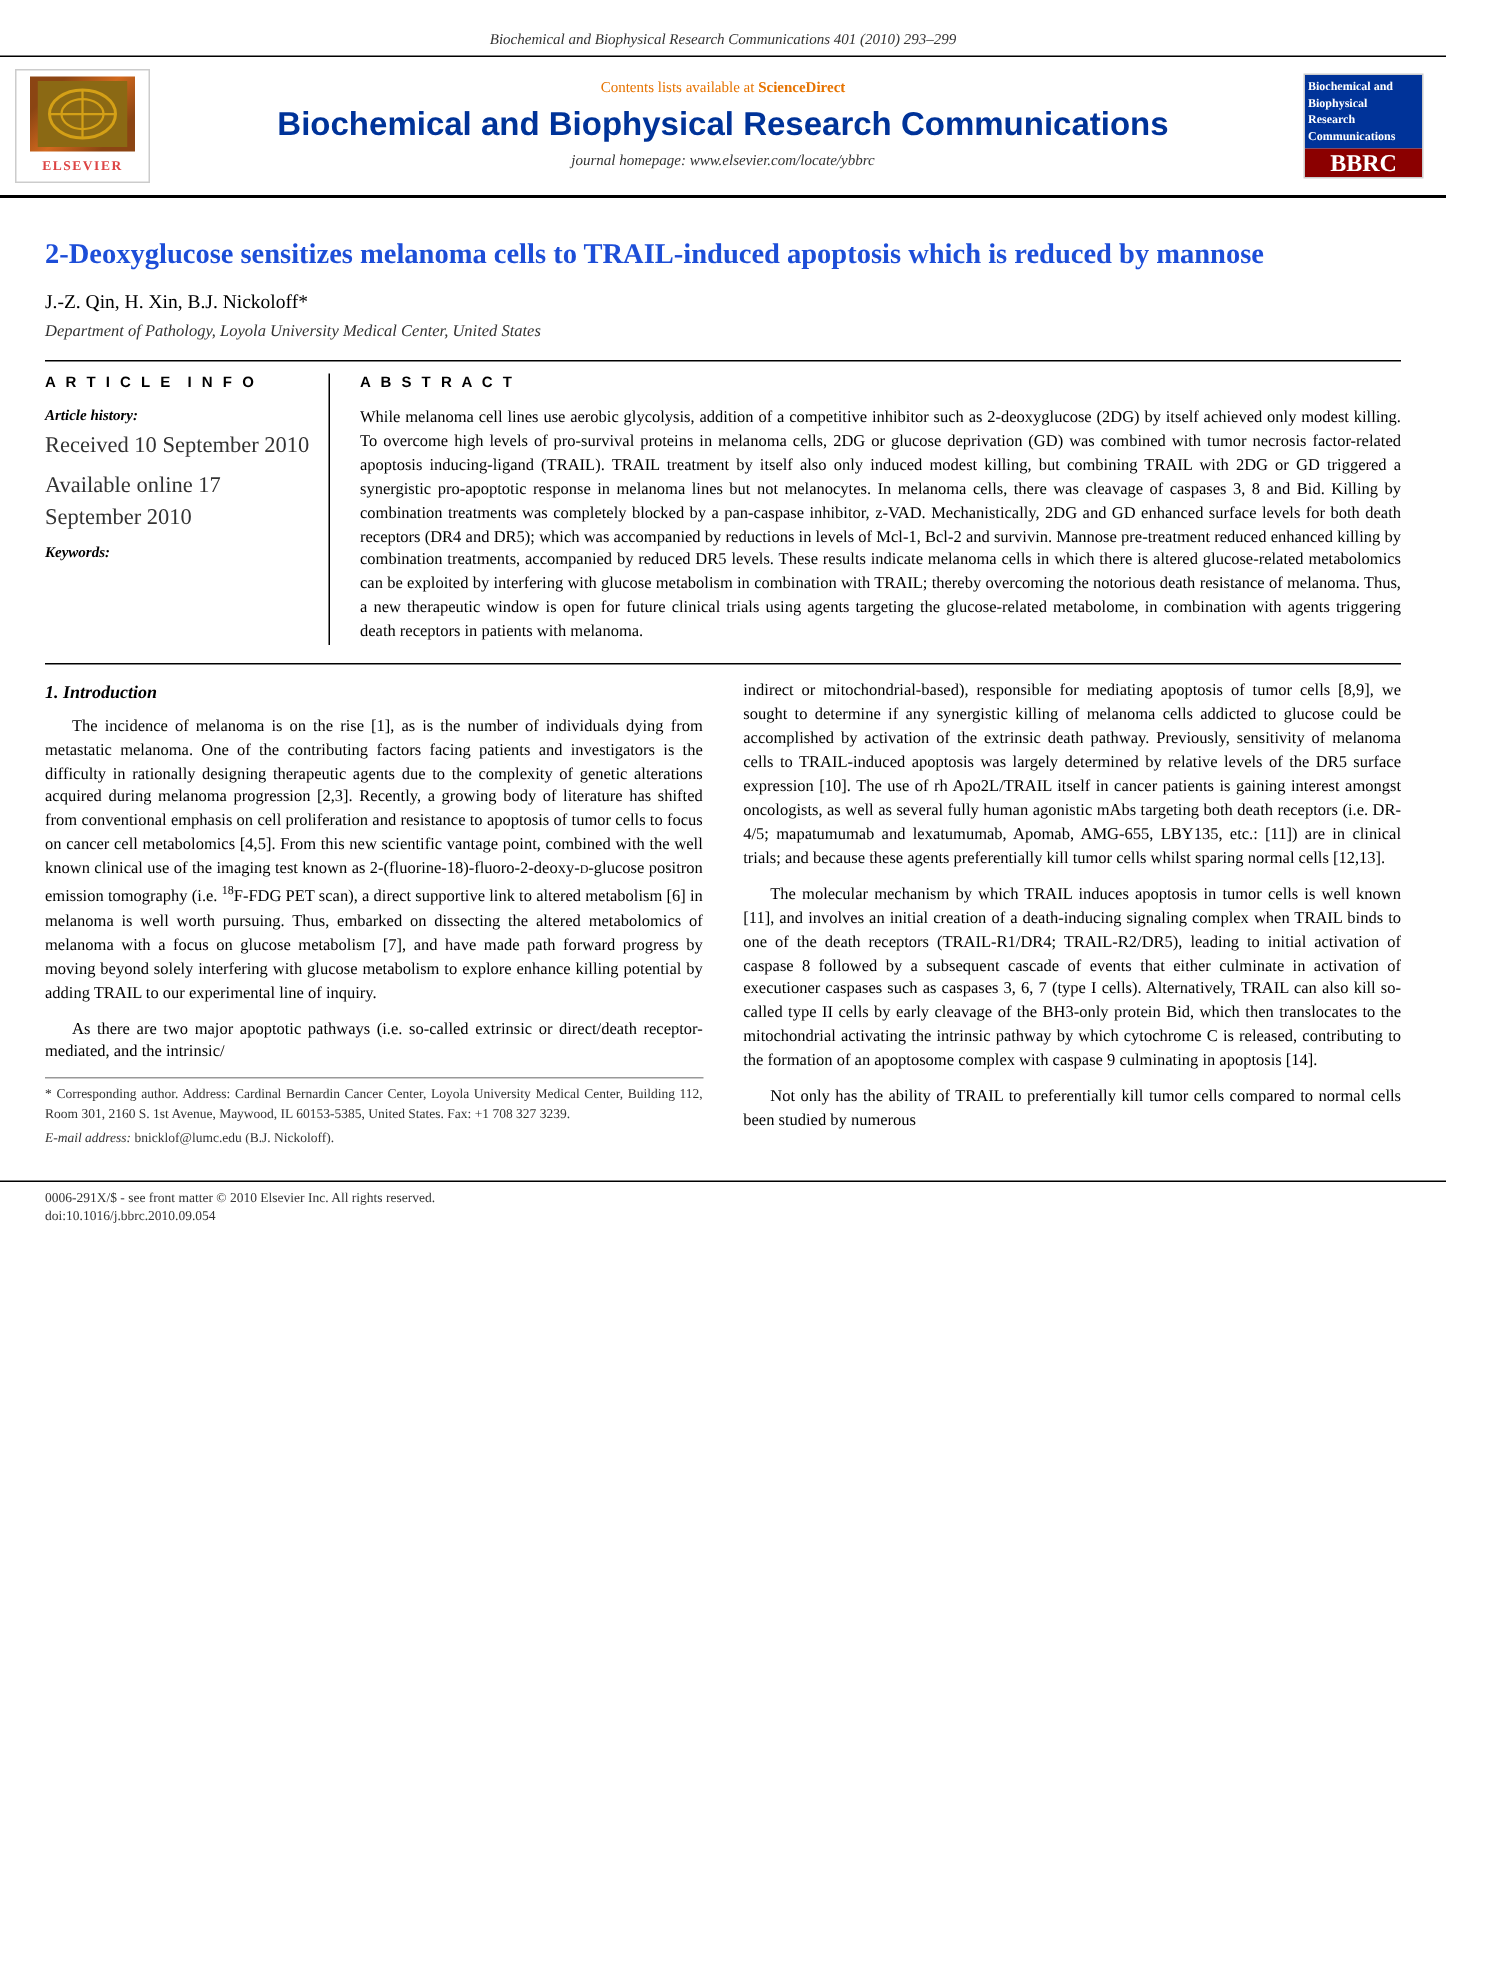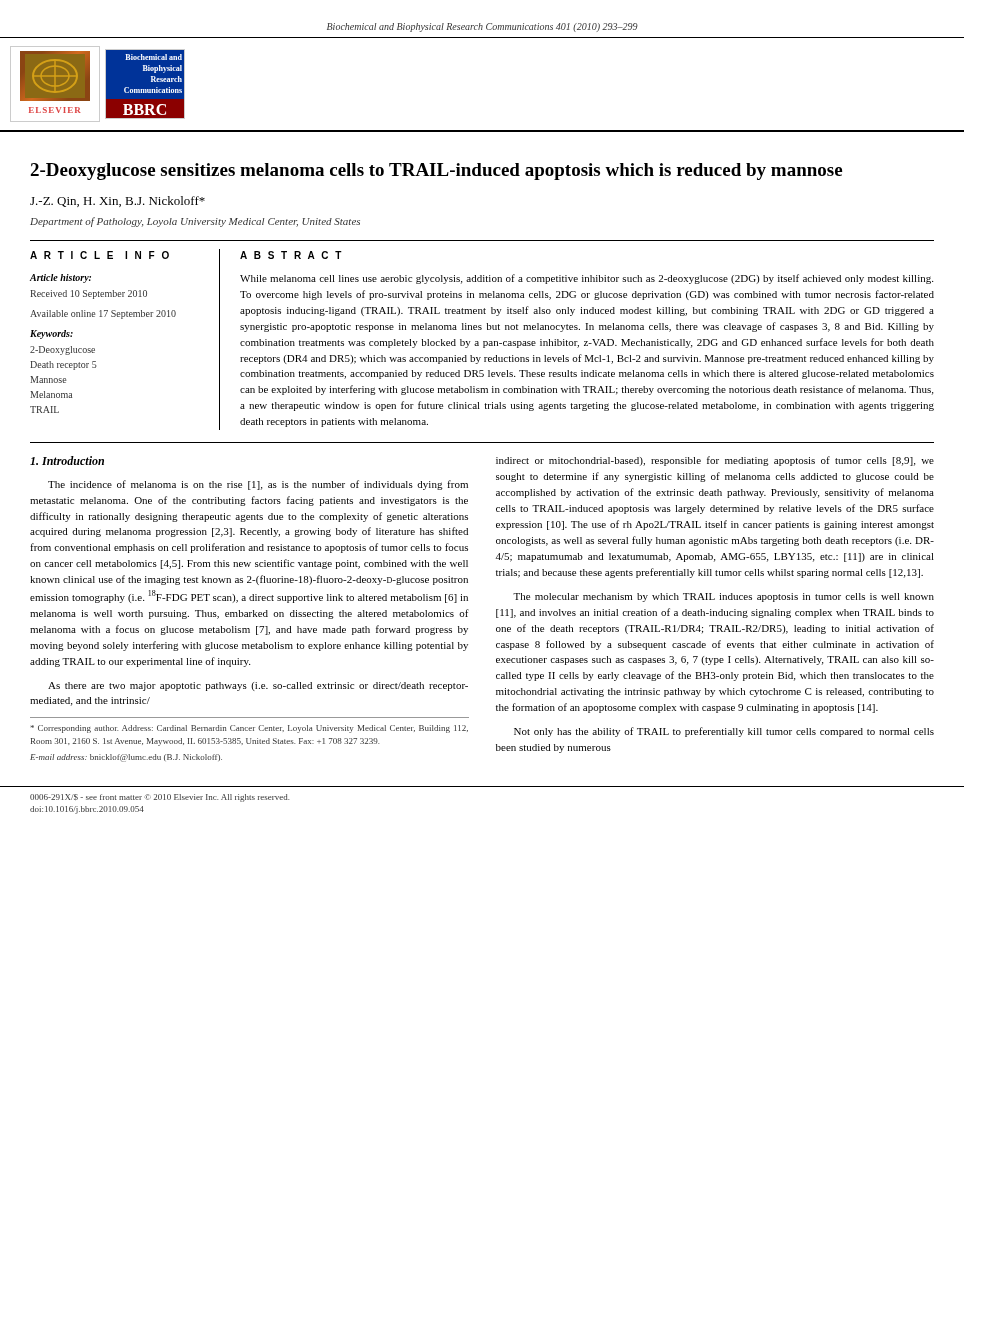--- a/index.html
+++ b/index.html
@@ -101,21 +101,21 @@
       height: 70px;
       border: 1px solid #ccc;
       display: flex;
       flex-direction: column;
       font-size: 7px;
       overflow: hidden;
     }
     .bbrc-logo-top {
       background: #003399;
       color: white;
-      text-align: right;
+      text-align: left;
       font-size: 8px;
       padding: 2px;
       font-weight: bold;
     }
     .bbrc-logo-bottom {
       background: #8B0000;
       color: white;
       text-align: center;
       font-size: 16px;
       font-weight: bold;
@@ -127,21 +127,21 @@
     
     .content-area {
       padding: 10px 30px 10px 30px;
     }
     
     .article-title {
       font-size: 19px;
       font-weight: bold;
       margin: 16px 0 10px 0;
       line-height: 1.3;
-      color: #000000;
+      color: #1d4ed8;
     }
     
     .authors {
       font-size: 13px;
       margin-bottom: 4px;
       color: #000;
     }
     .affiliation {
       font-size: 11px;
       font-style: italic;
@@ -179,21 +179,21 @@
       font-family: Arial, sans-serif;
     }
     .info-sublabel {
       font-size: 10px;
       font-style: italic;
       font-weight: bold;
       margin-bottom: 2px;
       color: #000;
     }
     .info-text {
-      font-size: 10px;
+      font-size: 15px;
       color: #333;
       margin-bottom: 6px;
     }
     .keywords-list {
       font-size: 10px;
       color: #333;
       list-style: none;
     }
     .keywords-list li {
       margin-bottom: 1px;
@@ -286,20 +286,28 @@
           <rect x="0" y="0" width="60" height="44" fill="#8B6914"></rect>
           <ellipse cx="30" cy="22" rx="22" ry="16" fill="none" stroke="#D4A017" stroke-width="2"></ellipse>
           <ellipse cx="30" cy="22" rx="14" ry="10" fill="none" stroke="#D4A017" stroke-width="1.5"></ellipse>
           <line x1="30" y1="6" x2="30" y2="38" stroke="#D4A017" stroke-width="1.5"></line>
           <line x1="8" y1="22" x2="52" y2="22" stroke="#D4A017" stroke-width="1.5"></line>
         </svg>
       </div>
       <div class="elsevier-text">ELSEVIER</div>
     </div>
 
+    <div class="journal-title-area">
+      <div class="journal-sciencedirect">
+        <span>Contents lists available at </span>
+        <span class="orange bold" style="cursor:pointer;">ScienceDirect</span>
+      </div>
+      <div class="journal-name">Biochemical and Biophysical Research Communications</div>
+      <div class="journal-homepage">journal homepage: www.elsevier.com/locate/ybbrc</div>
+    </div>
 
     <div class="bbrc-logo-area">
       <div class="bbrc-logo">
         <div class="bbrc-logo-top">Biochemical and<br>Biophysical<br>Research<br>Communications</div>
         <div class="bbrc-logo-bottom">BBRC</div>
       </div>
     </div>
   </div>
 
   <div class="content-area">
@@ -319,27 +327,20 @@
     <div class="two-col">
 
       <div class="col-left">
         <div class="section-label">A R T I C L E&nbsp;&nbsp;I N F O</div>
 
         <div class="info-sublabel">Article history:</div>
         <div class="info-text">Received 10 September 2010</div>
         <div class="info-text">Available online 17 September 2010</div>
 
         <div class="info-sublabel">Keywords:</div>
-        <ul class="keywords-list">
-          <li>2-Deoxyglucose</li>
-          <li>Death receptor 5</li>
-          <li>Mannose</li>
-          <li>Melanoma</li>
-          <li>TRAIL</li>
-        </ul>
       </div>
 
       <div class="col-right">
         <div class="section-label">A B S T R A C T</div>
         <div class="abstract-text">While melanoma cell lines use aerobic glycolysis, addition of a competitive inhibitor such as 2-deoxyglucose (2DG) by itself achieved only modest killing. To overcome high levels of pro-survival proteins in melanoma cells, 2DG or glucose deprivation (GD) was combined with tumor necrosis factor-related apoptosis inducing-ligand (TRAIL). TRAIL treatment by itself also only induced modest killing, but combining TRAIL with 2DG or GD triggered a synergistic pro-apoptotic response in melanoma lines but not melanocytes. In melanoma cells, there was cleavage of caspases 3, 8 and Bid. Killing by combination treatments was completely blocked by a pan-caspase inhibitor, z-VAD. Mechanistically, 2DG and GD enhanced surface levels for both death receptors (DR4 and DR5); which was accompanied by reductions in levels of Mcl-1, Bcl-2 and survivin. Mannose pre-treatment reduced enhanced killing by combination treatments, accompanied by reduced DR5 levels. These results indicate melanoma cells in which there is altered glucose-related metabolomics can be exploited by interfering with glucose metabolism in combination with TRAIL; thereby overcoming the notorious death resistance of melanoma. Thus, a new therapeutic window is open for future clinical trials using agents targeting the glucose-related metabolome, in combination with agents triggering death receptors in patients with melanoma.</div>
       </div>
     </div>
 
     <hr class="body-divider">
 

